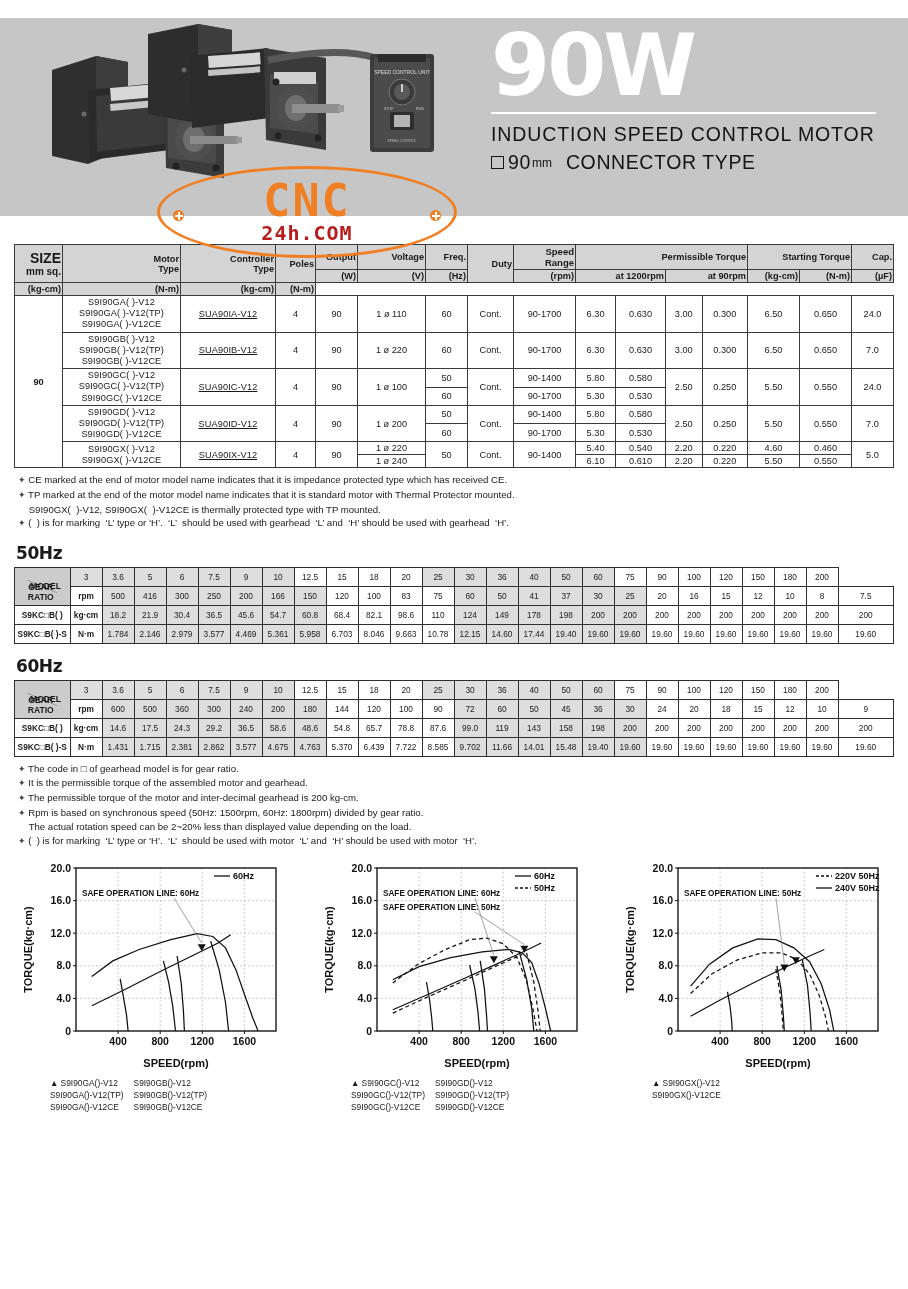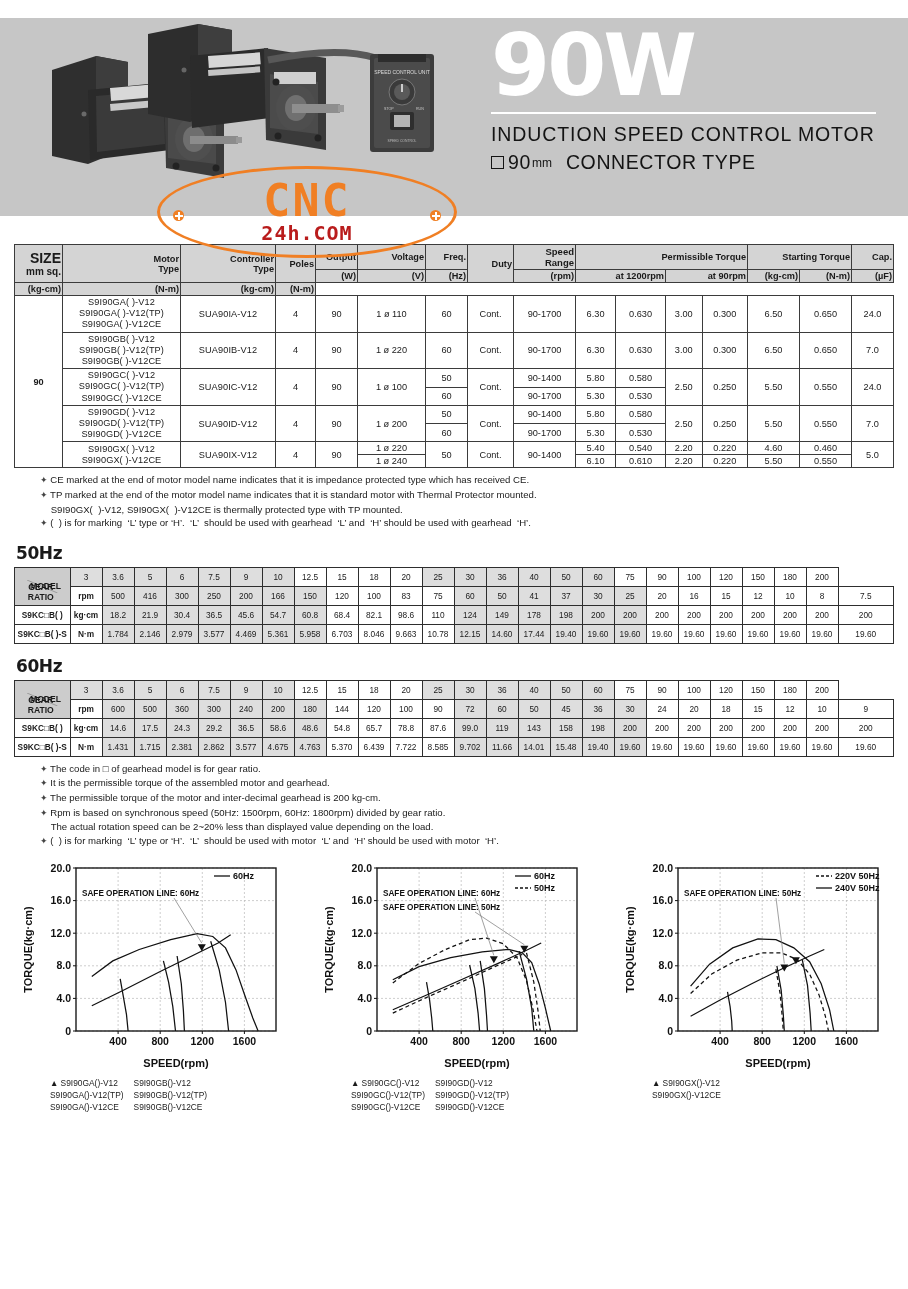--- a/index.html
+++ b/index.html
@@ -60,25 +60,25 @@
   }
   table.spec th { background:#d4d4d4; font-weight:bold;text-align:right; }
   .hdr-big { font-size:14px; font-weight:bold; }
   .hdr-unit { font-size:8.5px; font-weight:normal; }
   td.sizecell { background:#dcdcdc; font-size:22px; font-weight:bold; }
   td.modelcell {
     background:#dcdcdc; text-align:left; padding:3px 4px 3px 7px;
     font-size:8.6px; line-height:11.2px; letter-spacing:0.1px; white-space:pre-line;
   }
   td.modelcell.plain { background:#fff; }
-  td.ctrl { font-size:9px; letter-spacing:0.1px; }
+  td.ctrl { font-size:9px; letter-spacing:0.1px;text-decoration:underline; }
 
   
   .notes { margin:5px 0 0 4px; font-size:9.6px; line-height:13.6px; color:#1a1a1a; }
-  .notes div { white-space:pre-wrap;margin-left:22px; }
+  .notes div { white-space:pre-wrap; }
   .dia { color:#444; font-size:9px; }
   .swatch { display:inline-block; width:9px; height:9px; background:#d8d8d8; border:1px solid #bbb; vertical-align:-1px;}
 
   
   .sect-title { font-family:"DejaVu Sans", sans-serif; font-weight:bold; font-size:17px; margin:12px 0 4px 2px; letter-spacing:-0.4px;}
 
   
   table.gear { table-layout:fixed; }
   table.gear td, table.gear th {
     border:1px solid #2e2e2e; text-align:center; font-size:8.3px;

